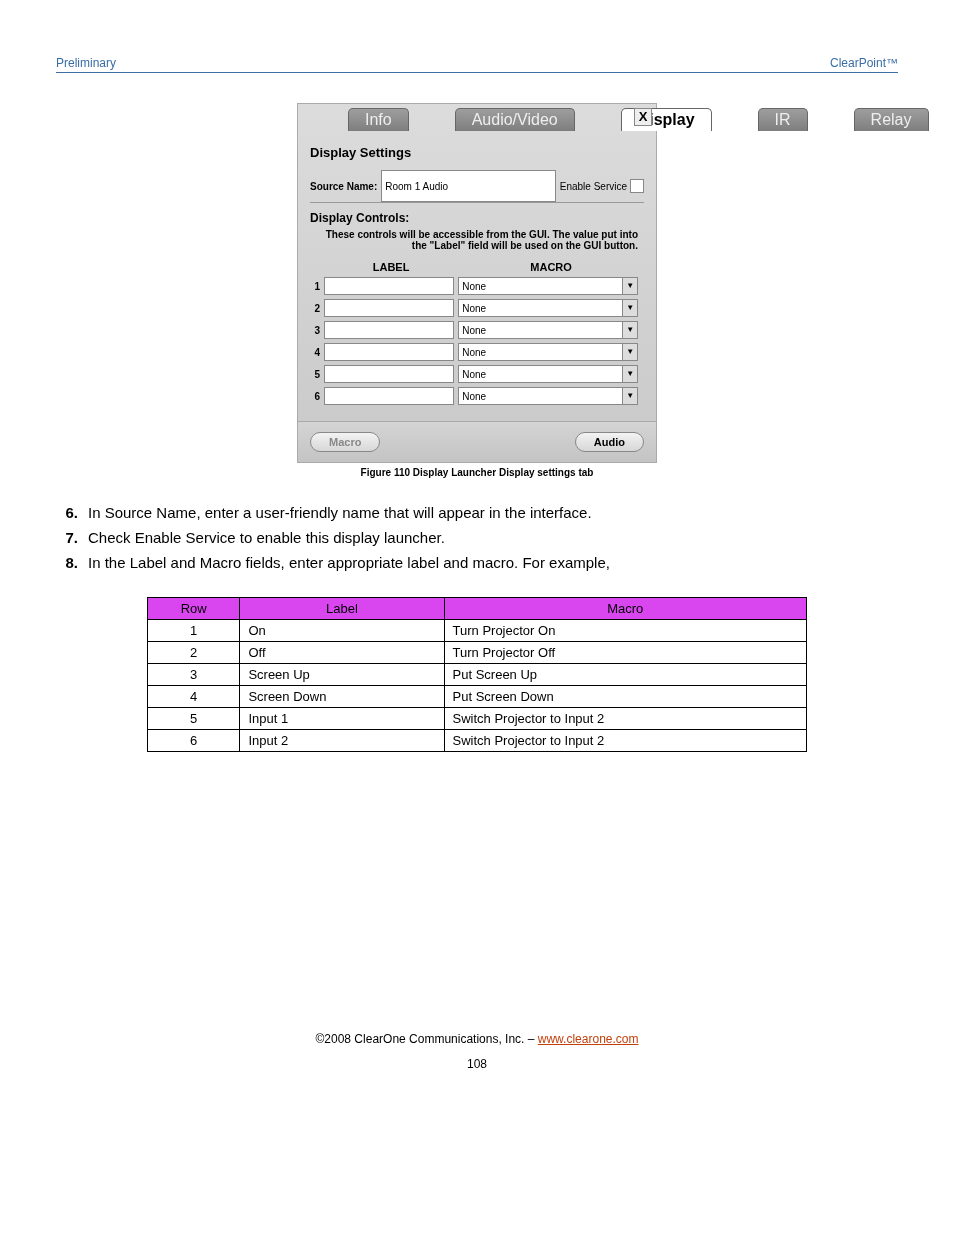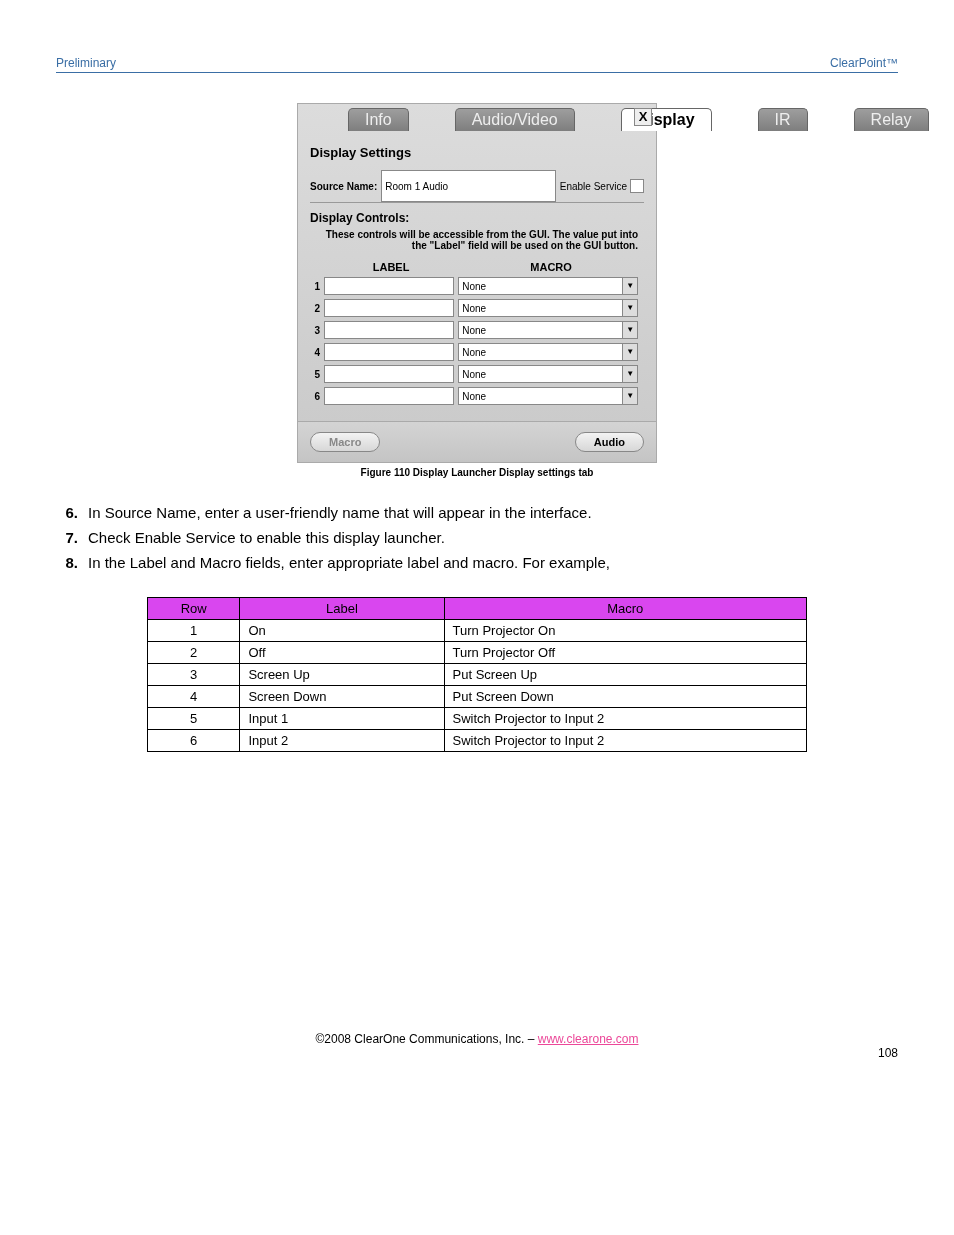--- a/index.html
+++ b/index.html
@@ -38,22 +38,22 @@
   .steps { margin: 26px 0; }
   .step { display: flex; gap: 10px; font-size: 15px; margin-bottom: 8px; }
   .step .num { width: 22px; text-align: right; font-weight: bold; }
   
   .datatable { border-collapse: collapse; width: 660px; margin: 10px auto 4px auto; font-size: 13px; }
   .datatable th, .datatable td { border: 1px solid #000; padding: 3px 8px; }
   .datatable th { background: #d946ef; font-weight: normal; text-align: center; }
   .datatable td:first-child { text-align: center; }
   
   .page-footer { margin-top: 280px; font-size: 12px; text-align: center; color: #000; }
-  .page-footer a { color: #ec4899; text-decoration: underline; }
-  .page-footer .pg { text-align: right; margin-top: 0; }
+  .page-footer a { color: #c2410c; text-decoration: underline; }
+  .page-footer .pg { text-align: center; margin-top: 11px; }
 </style>
 </head>
 <body>
 <div class="page">
 
 <div class="header">
   <span>Preliminary</span>
   <span>ClearPoint™</span>
 </div>
 

